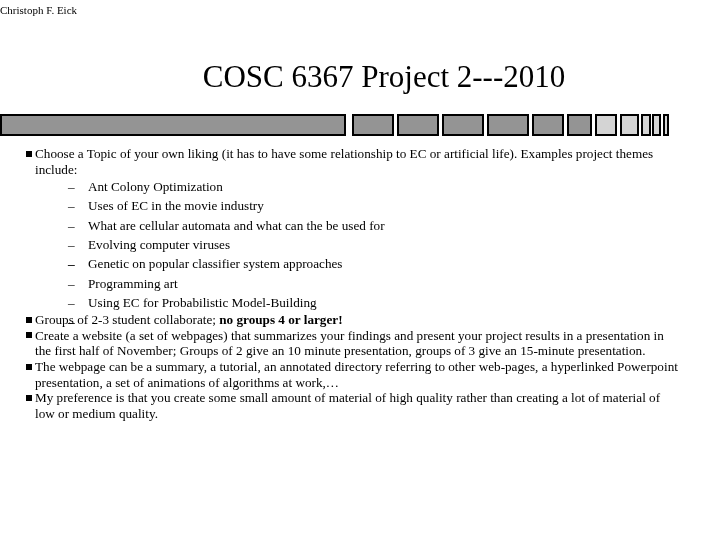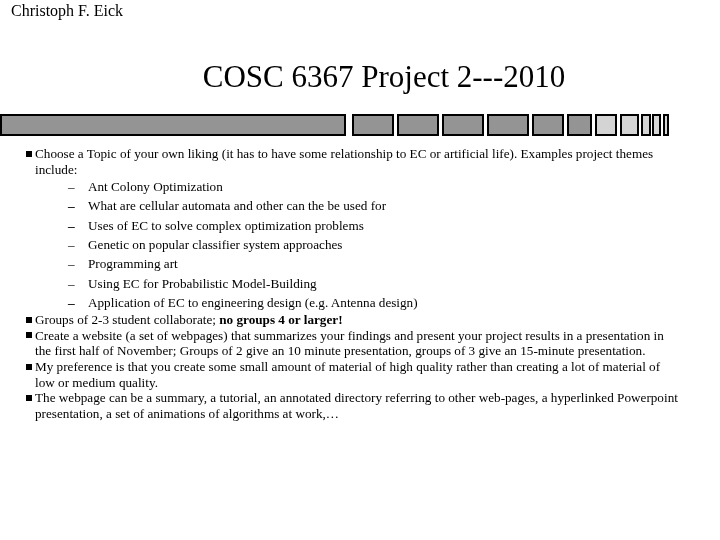--- a/index.html
+++ b/index.html
@@ -13,23 +13,23 @@
     position: relative;
     overflow: hidden;
     font-family: "Liberation Serif", "DejaVu Serif", serif;
     color: #000000;
     -webkit-font-smoothing: none;
   }
 
   
   #author-line {
     position: absolute;
-    left: 11px;
+    left: 0;
     top: 4px;
-    font-size: 16px;
+    font-size: 11px;
     line-height: 13px;
     white-space: nowrap;
   }
 
   
   #slide-title {
     position: absolute;
     left: 0;
     top: 58px;
     width: 720px;
@@ -130,66 +130,66 @@
     <span class="mark"></span>
     <span class="txt">Choose a Topic of your own liking (it has to have some relationship to EC or artificial life). Examples project themes include:</span>
   </div>
 
   <div class="lvl2">
     <span class="mark">–</span>
     <span class="txt">Ant Colony Optimization</span>
   </div>
   <div class="lvl2">
     <span class="mark">–</span>
+    <span class="txt">Uses of EC in the movie industry</span>
   </div>
   <div class="lvl2">
     <span class="mark">–</span>
-    <span class="txt">What are cellular automata and other can the be used for</span>
+    <span class="txt">What are cellular automata and what can the be used for</span>
   </div>
   <div class="lvl2">
     <span class="mark">–</span>
+    <span class="txt">Evolving computer viruses</span>
   </div>
   <div class="lvl2">
     <span class="mark">–</span>
-    <span class="txt">Uses of EC to solve complex optimization problems</span>
   </div>
   <div class="lvl2">
     <span class="mark">–</span>
     <span class="txt">Genetic on popular classifier system approaches</span>
   </div>
   <div class="lvl2">
     <span class="mark">–</span>
     <span class="txt">Programming art</span>
   </div>
   <div class="lvl2">
     <span class="mark">–</span>
     <span class="txt">Using EC for Probabilistic Model-Building</span>
   </div>
   <div class="lvl2">
     <span class="mark">–</span>
   </div>
   <div class="lvl2">
     <span class="mark">–</span>
-    <span class="txt">Application of EC to engineering design (e.g. Antenna design)</span>
   </div>
 
   <div class="lvl1">
     <span class="mark"></span>
     <span class="txt">Groups of 2-3 student collaborate; </span><b class="strong">no groups 4 or larger!</b>
   </div>
 
   <div class="lvl1">
     <span class="mark"></span>
     <span class="txt">Create a website (a set of webpages) that summarizes your findings and present your project results in a presentation in the first half of November; Groups of 2 give an 10 minute presentation, groups of 3 give an 15-minute presentation.</span>
   </div>
 
   <div class="lvl1">
     <span class="mark"></span>
-    <span class="txt">My preference is that you create some small amount of material of high quality rather than creating a lot of material of low or medium quality.</span>
+    <span class="txt">The webpage can be a summary, a tutorial, an annotated directory referring to other web-pages, a hyperlinked Powerpoint presentation, a set of animations of algorithms at work,…</span>
   </div>
 
   <div class="lvl1">
     <span class="mark"></span>
-    <span class="txt">The webpage can be a summary, a tutorial, an annotated directory referring to other web-pages, a hyperlinked Powerpoint presentation, a set of animations of algorithms at work,…</span>
+    <span class="txt">My preference is that you create some small amount of material of high quality rather than creating a lot of material of low or medium quality.</span>
   </div>
 
 
 </div>
 
 </body></html>

